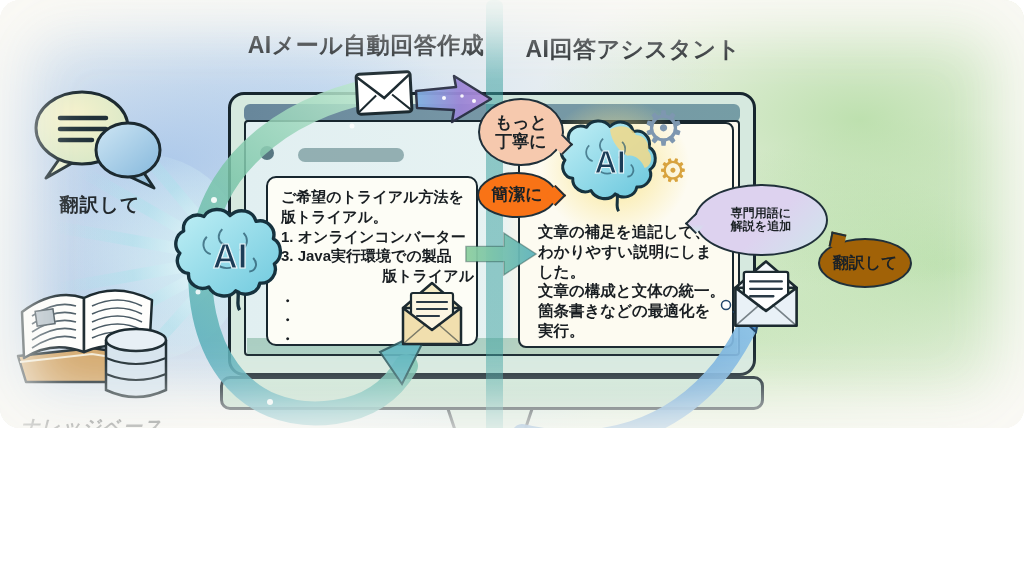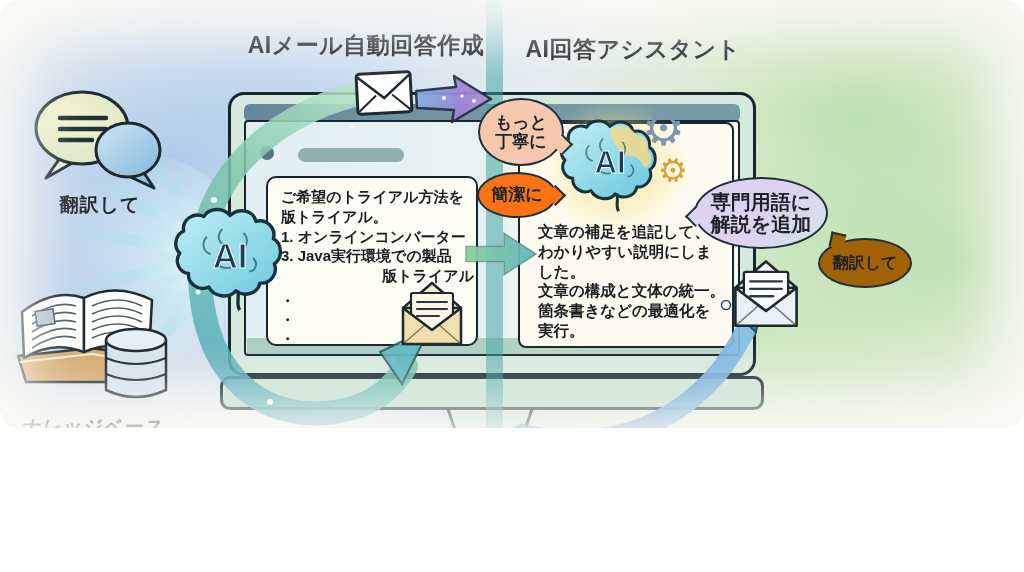--- a/index.html
+++ b/index.html
@@ -60,21 +60,21 @@
 
   
   .bubble{z-index:33;border:2.5px solid #20303a;border-radius:50%;display:flex;align-items:center;justify-content:center;
     text-align:center;font-weight:900;color:#1c2226;box-sizing:border-box;}
   .bubble .txt{white-space:pre-line;line-height:1.12;}
   .tail{position:absolute;width:15px;height:15px;background:inherit;border:inherit;box-sizing:border-box;}
   .bubble-polite{left:478px;top:98px;width:86px;height:68px;background:#f6c9ae;font-size:17px;}
   .bubble-polite .tail{right:-8px;top:58%;border-top:none;border-left:none;transform:rotate(-45deg);}
   .bubble-concise{left:477px;top:172px;width:80px;height:46px;background:#f97316;font-size:17px;}
   .bubble-concise .tail{right:-8px;top:34%;border-top:none;border-left:none;transform:rotate(-45deg);}
-  .bubble-jargon{left:694px;top:177px;width:134px;height:72px;background:linear-gradient(135deg,#ddd2ef 55%,#cfe6ec);font-size:20px;}
+  .bubble-jargon{left:694px;top:184px;width:134px;height:72px;background:linear-gradient(135deg,#ddd2ef 55%,#cfe6ec);font-size:12px;}
   .bubble-jargon .tail{left:-8px;top:44%;border-top:none;border-right:none;transform:rotate(45deg);}
   .bubble-translate{left:818px;top:238px;width:94px;height:50px;background:#a16207;font-size:16px;}
   .bubble-translate .tail{left:10px;top:-7px;border-bottom:none;border-right:none;transform:rotate(12deg);}
 
   .label{z-index:8;font-weight:900;font-size:19px;color:#22282c;text-align:center;letter-spacing:1px;}
 
   
   .keyboard{left:346px;top:468px;width:326px;height:64px;z-index:12;background:#e4efdd;border:3px solid #15251f;border-radius:9px;box-sizing:border-box;}
   .keyboard::before{content:"";position:absolute;inset:6px 9px;border-radius:4px;opacity:.55;
     background-image:repeating-linear-gradient(0deg, transparent 0 11px, rgba(21,37,31,.9) 11px 13px),

